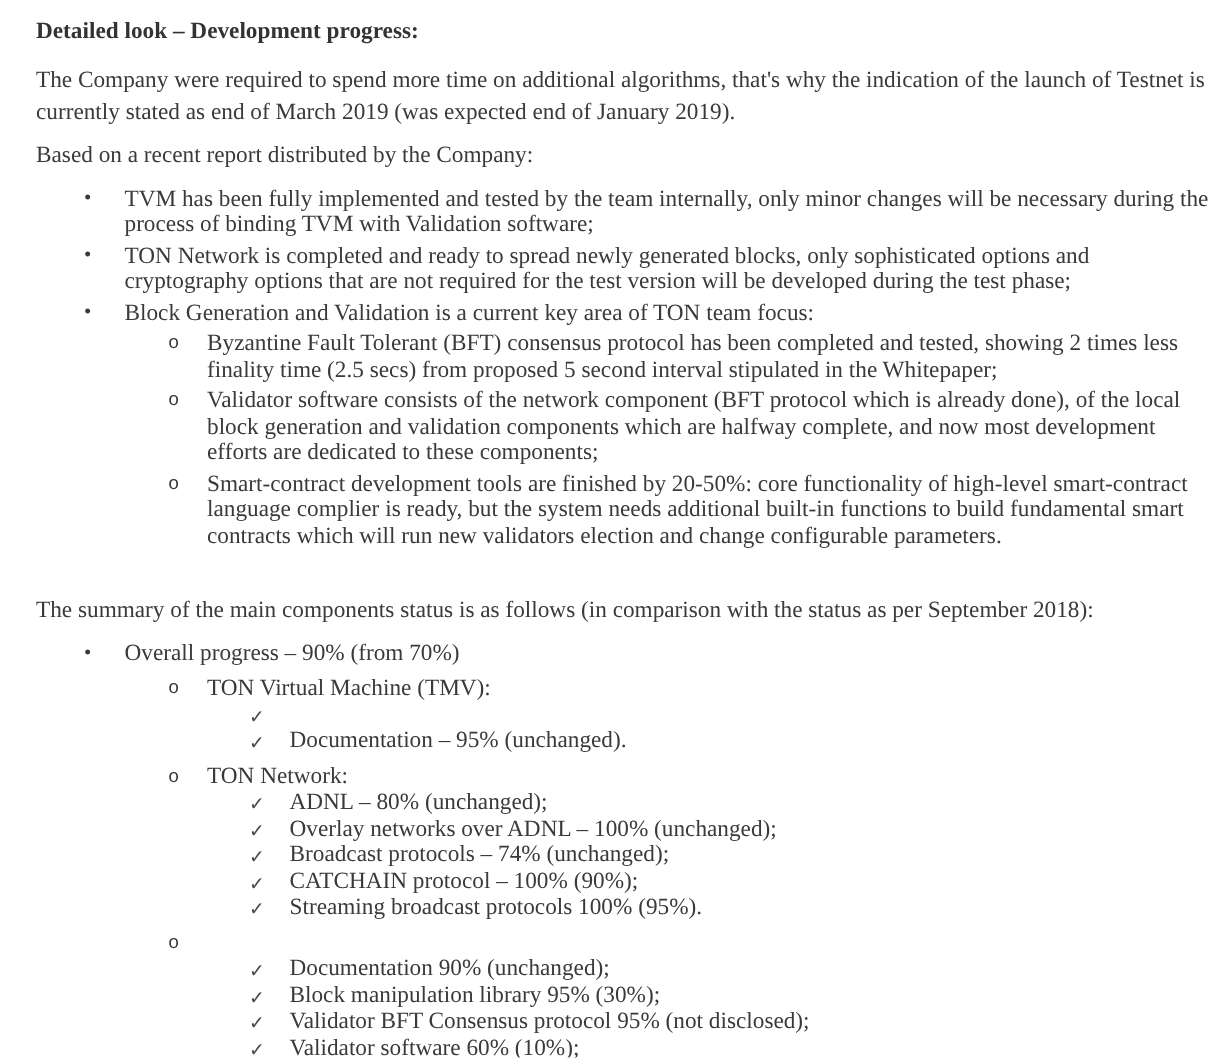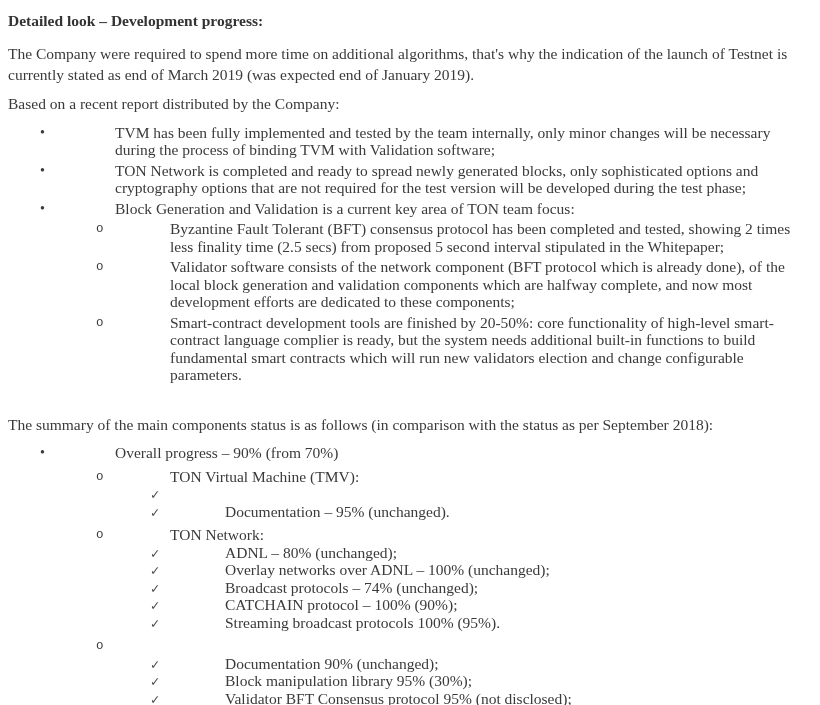--- a/index.html
+++ b/index.html
@@ -11,21 +11,21 @@
     height: 705px;
     background: #ffffff;
     overflow: hidden;
     font-family: "Liberation Serif", "DejaVu Serif", serif;
     color: #3a3a3a;
   }
   .page {
     box-sizing: border-box;
     width: 820px;
     height: 705px;
-    padding: 11px 8px 0 8px;
+    padding: 11px 8px 0 24px;
     font-size: 15.5px;
   }
   .heading {
     font-weight: bold;
     font-size: 15.5px;
     line-height: 20px;
     margin: 0 0 13px 0;
     color: #333333;
   }
   .para {
@@ -40,21 +40,20 @@
     align-items: flex-start;
     line-height: 17.5px;
     margin: 0 0 3px 0;
   }
   .li .marker {
     flex: none;
     text-align: left;
   }
   .li .txt {
     flex: 1 1 auto;
-    margin-left: 48px;
   }
   .l1 { padding-left: 32px; }
   .l1 .marker { width: 27px; font-size: 14px; }
   .l2 { padding-left: 88px; }
   .l2 .marker {
     width: 26px;
     font-family: "Liberation Mono", "DejaVu Sans Mono", monospace;
     font-size: 12.5px;
     position: relative;
     top: 1px;

